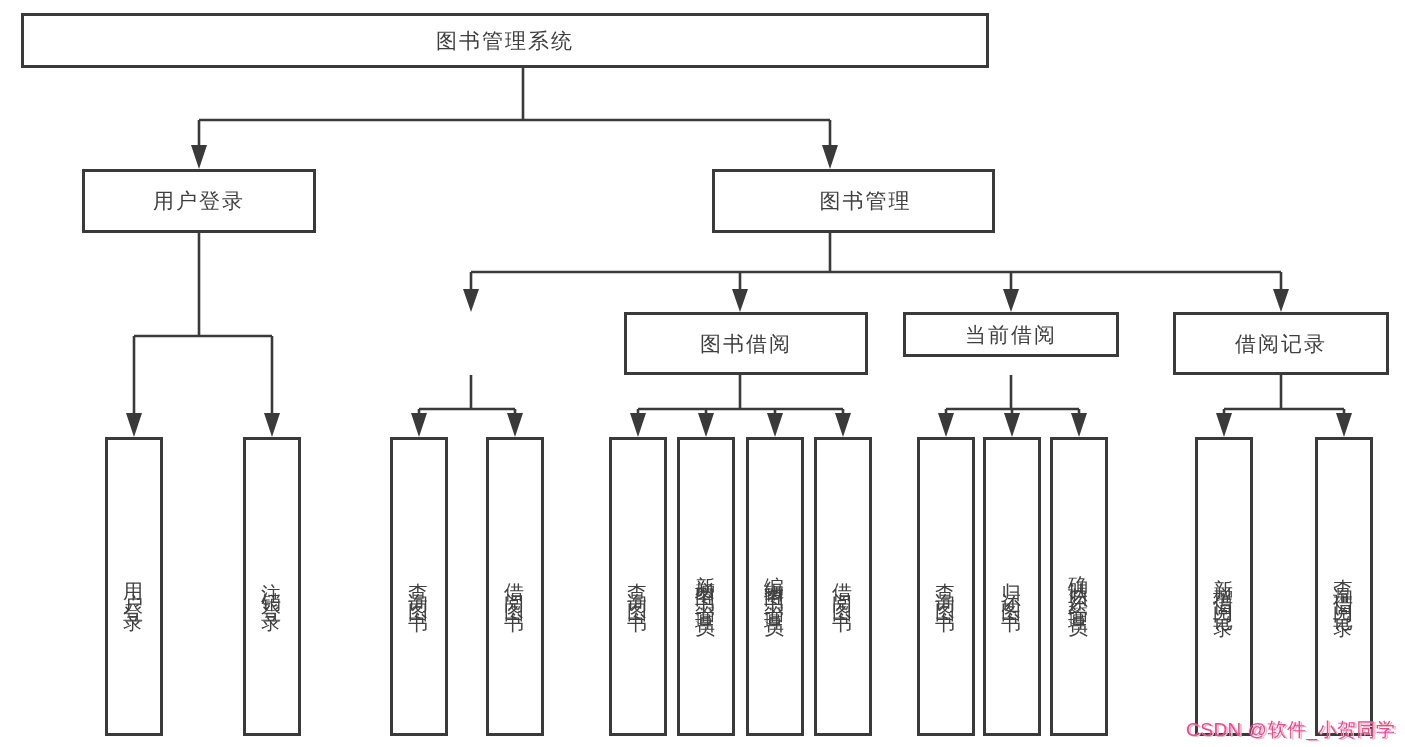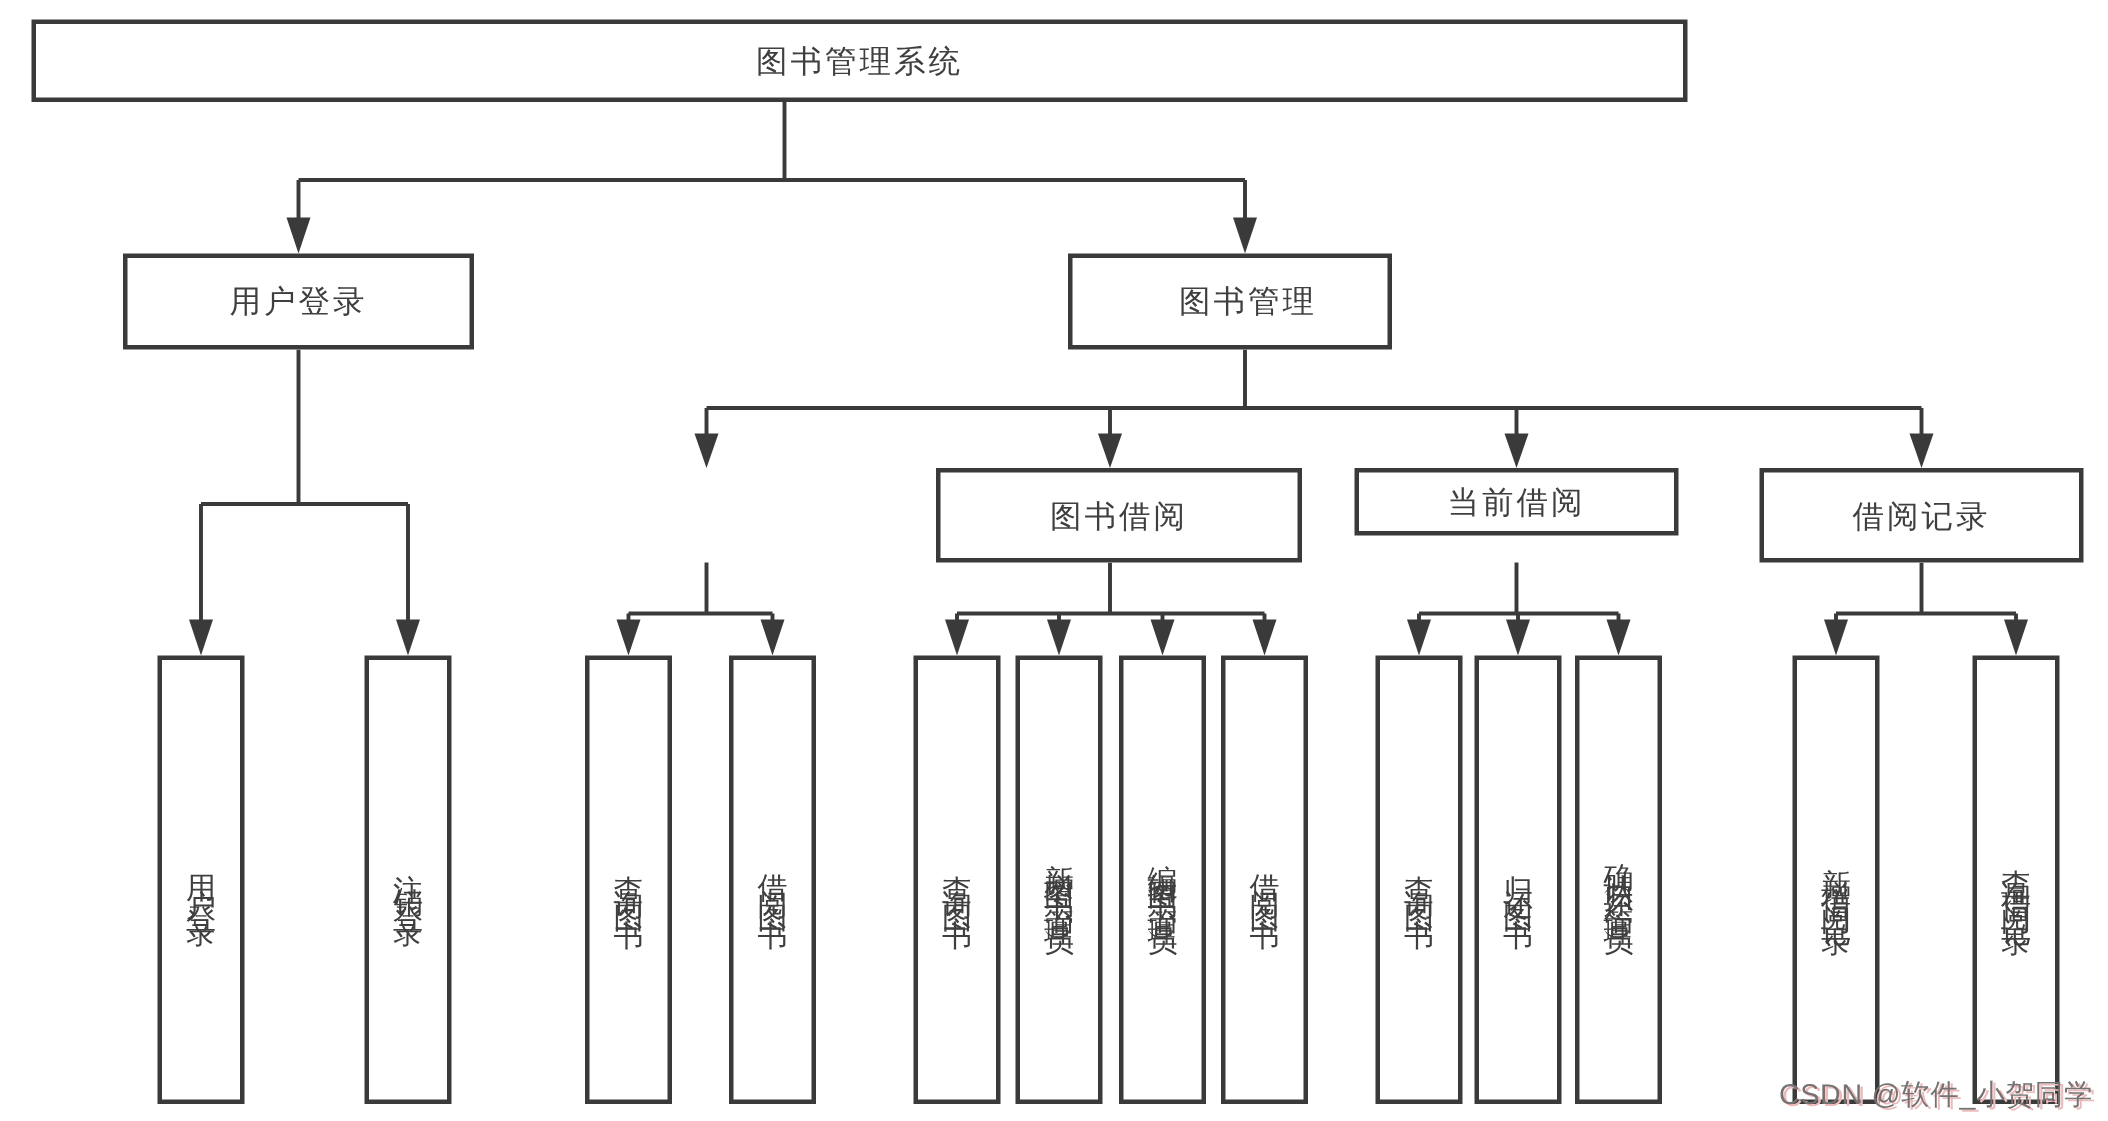--- a/index.html
+++ b/index.html
@@ -34,21 +34,21 @@
     letter-spacing:10px;
     display:flex;
     align-items:center;
     justify-content:center;
     text-align:center;
   }
   #watermark{
     position:absolute;
     left:1186px;top:717px;
     font-size:19px;
-    color:#737373;
+    color:#ec4899;
     text-shadow:2px 1px 0 #f0b9b9;
     letter-spacing:0.5px;
     white-space:nowrap;
   }
 </style>
 </head>
 <body>
 
 <div id="canvas">
 
@@ -88,24 +88,24 @@
       <polygon points="767,413 783,413 775,437"></polygon>
       <polygon points="835,413 851,413 843,437"></polygon>
       <polygon points="938,413 954,413 946,437"></polygon>
       <polygon points="1004,413 1020,413 1012,437"></polygon>
       <polygon points="1071,413 1087,413 1079,437"></polygon>
       <polygon points="1216,413 1232,413 1224,437"></polygon>
       <polygon points="1336,413 1352,413 1344,437"></polygon>
     </g>
   </svg>
 
-  <div class="box" style="left:21px;top:13px;width:1104px;height:55px;">图书管理系统</div>
+  <div class="box" style="left:21px;top:13px;width:968px;height:55px;">图书管理系统</div>
 
   <div class="box" style="left:82px;top:169px;width:234px;height:64px;">用户登录</div>
-  <div class="box" style="left:712px;top:169px;width:216px;height:64px;padding-left:24px;">图书管理</div>
+  <div class="box" style="left:712px;top:169px;width:283px;height:64px;padding-left:24px;">图书管理</div>
 
   <div class="box" style="left:624px;top:312px;width:244px;height:63px;">图书借阅</div>
   <div class="box" style="left:903px;top:312px;width:216px;height:45px;">当前借阅</div>
   <div class="box" style="left:1173px;top:312px;width:216px;height:63px;">借阅记录</div>
 
   <div class="vbox" style="left:105px;top:437px;width:58px;height:299px;">用户登录</div>
   <div class="vbox" style="left:243px;top:437px;width:58px;height:299px;">注销登录</div>
 
   <div class="vbox" style="left:390px;top:437px;width:58px;height:299px;">查询图书</div>
   <div class="vbox" style="left:486px;top:437px;width:58px;height:299px;">借阅图书</div>

